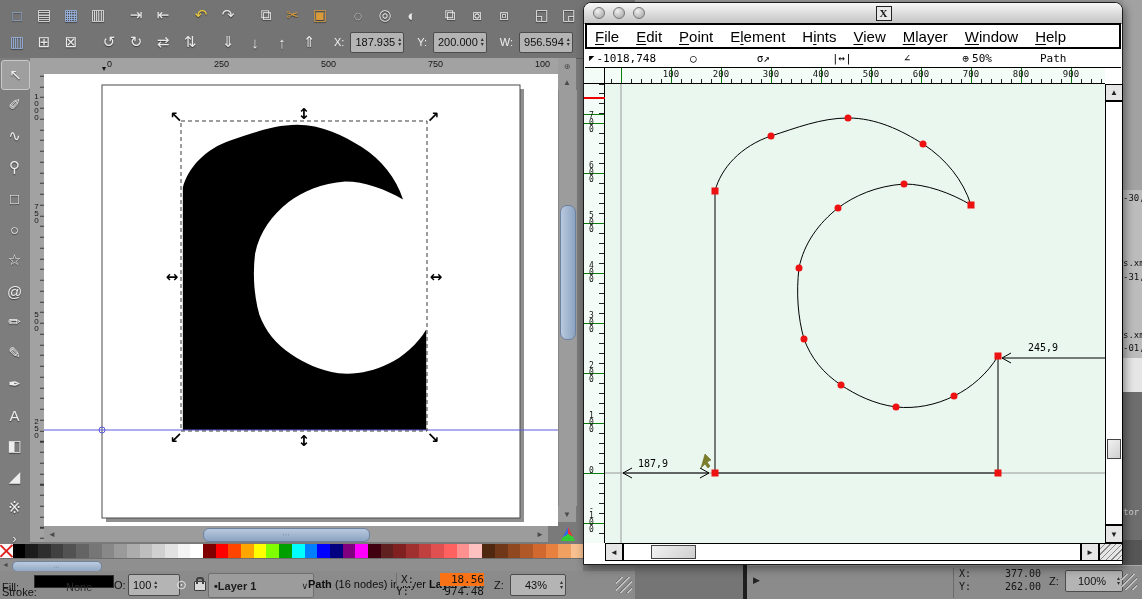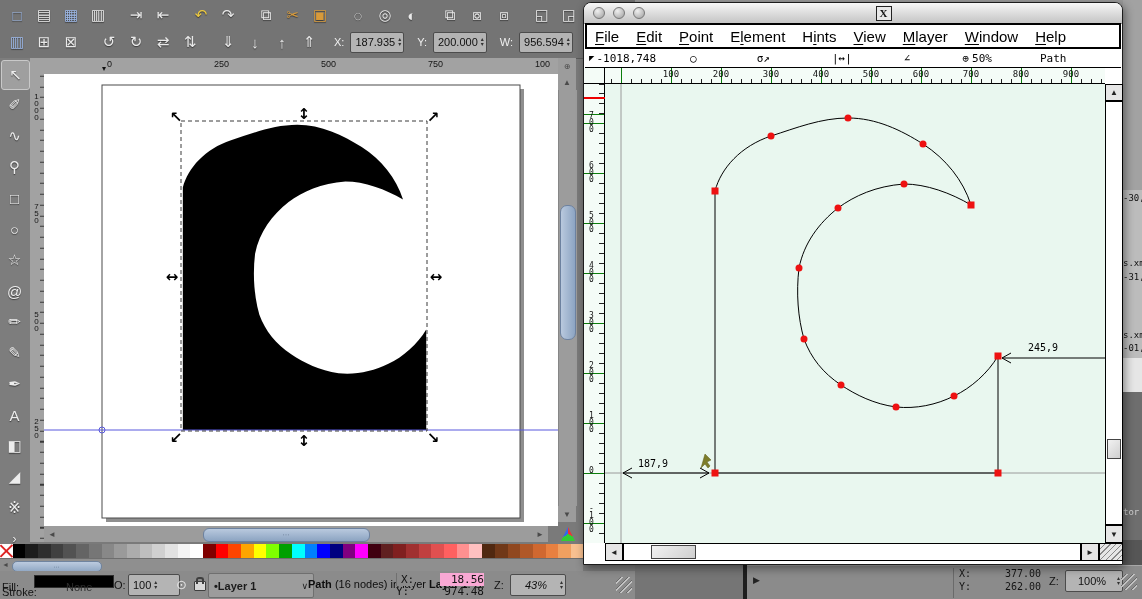--- a/index.html
+++ b/index.html
@@ -343,26 +343,26 @@
           <span class="spn">▴<span>▾</span></span>
         </span>
       <span class="slabel" style="left:176px;top:6px;font-size:13px;color:#e2e2e2;">⊙</span>
       <span class="slabel mini-lock" style="left:194px;top:10px;"></span>
       <span class="slabel layerbox">
         <span>•Layer 1</span>
         <span style="font-weight:normal;font-size:9px;">∨</span>
       </span>
       <span class="slabel" style="left:308px;top:7px;white-space:nowrap;color:#0e0e0e;"><b>Path</b><span> (16 nodes) in layer </span><b>Layer 1</b><span>. Cl</span></span>
       <span class="slabel mono" style="left:396px;top:2px;background:#8b8b8b;padding-left:4px;border-left:1px solid #707070;"><span>X:</span></span>
-      <span class="slabel mono" style="left:440px;top:2px;width:44px;text-align:right;background:#f9a8d4;">18.56</span>
+      <span class="slabel mono" style="left:440px;top:2px;width:44px;text-align:right;background:#f97316;">18.56</span>
       <span class="slabel mono" style="left:396px;top:14px;">Y:</span>
       <span class="slabel mono" style="left:433px;top:14px;width:51px;text-align:right;">974.48</span>
       <span class="slabel" style="left:494px;top:8px;">Z:</span>
       <span class="slabel fld" style="left:510px;top:3px;width:48px;height:20px;">
-          <span style="flex:1;text-align:center;font-style:italic;">43%</span>
+          <span style="flex:1;text-align:center;">43%</span>
           <span class="spn">▴<span>▾</span></span>
         </span>
       <span class="slabel grip" style="left:616px;top:6px;"></span>
     </div>
   </div>
 
   <div class="abs" id="ink2bar">
     <div class="abs" style="left:108px;top:0;width:4px;height:34px;background:#1e1e1e;"></div>
     <div class="ink2-main">
       <span class="abs" style="left:6px;top:9px;font-size:9px;color:#222;">▶</span>

